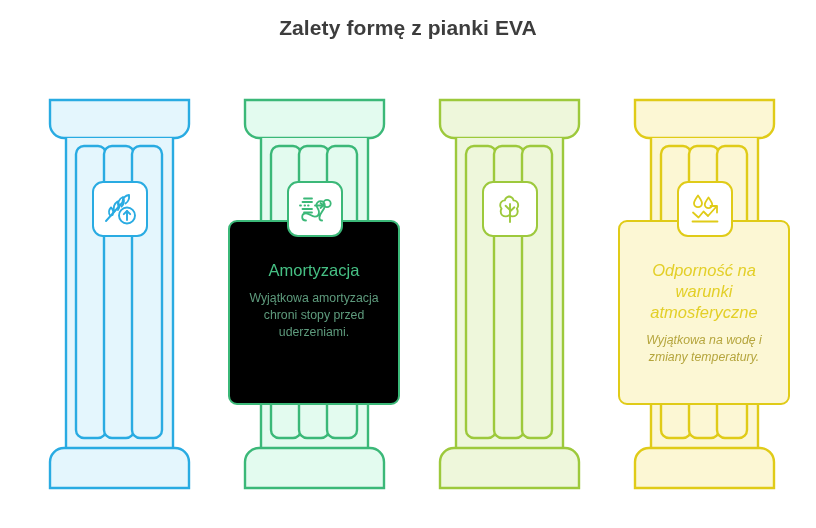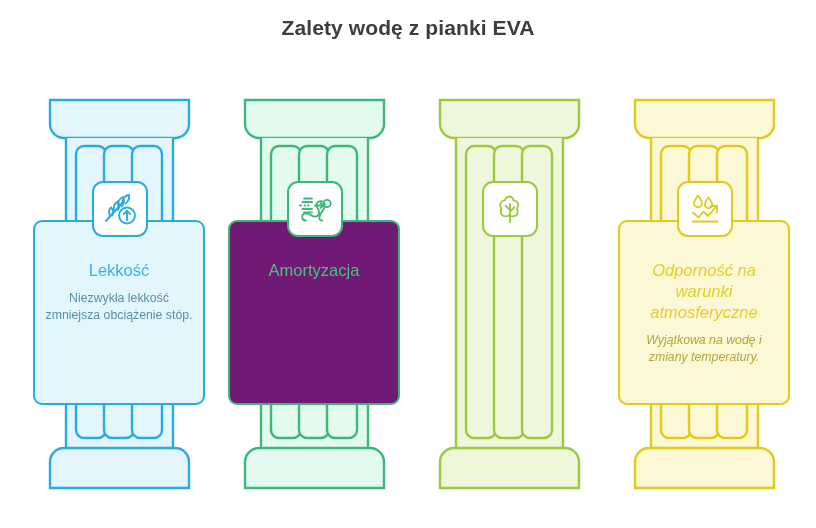--- a/index.html
+++ b/index.html
@@ -102,21 +102,21 @@
     margin: 0;
   }
 
   
   .theme-blue .card { background: #e4f6fd; border-color: #29abe2; }
   .theme-blue .icon-badge { border-color: #29abe2; }
   .theme-blue .card-title { color: #38b3e8; }
   .theme-blue .card-desc { color: #5a8fa8; }
 
   
-  .theme-green .card { background: #701a75; border-color: #3bb878; }
+  .theme-green .card { background: #000000; border-color: #3bb878; }
   .theme-green .icon-badge { border-color: #3bb878; }
   .theme-green .card-title { color: #46c084; }
   .theme-green .card-desc { color: #5e9b7d; }
 
   
   .theme-lime .card { background: #eef7db; border-color: #9dc93c; }
   .theme-lime .icon-badge { border-color: #9dc93c; }
   .theme-lime .card-title { color: #a4cc4b; }
   .theme-lime .card-desc { color: #8a9c5c; }
 
@@ -124,21 +124,21 @@
   .theme-yellow .card { background: #fcf7d4; border-color: #e0cb18; }
   .theme-yellow .icon-badge { border-color: #e0cb18; }
   .theme-yellow .card-title { color: #e3cf28; }
   .theme-yellow .card-desc { color: #b5a53d; }
 </style>
 </head>
 <body>
 
 <div id="infographic">
 
-  <div id="page-title">Zalety wodę z pianki EVA</div>
+  <div id="page-title">Zalety formę z pianki EVA</div>
 
   <div class="pillar-col col-0 theme-blue">
     <svg class="pillar-svg" viewBox="0 0 195 420">
       <g fill="#e4f6fd" stroke="#29abe2" stroke-width="2.4">
         <path d="M28 12 h139 v24 a14 14 0 0 1 -14 14 h-111 a14 14 0 0 1 -14 -14 z"></path>
         <rect x="44" y="50" width="107" height="310" fill="#e4f6fd" stroke="none"></rect>
         <line x1="44" y1="50" x2="44" y2="360" stroke="#29abe2"></line>
         <line x1="151" y1="50" x2="151" y2="360" stroke="#29abe2"></line>
         <path d="M62 58 h14 a8 8 0 0 1 8 8 v276 a8 8 0 0 1 -8 8 h-14 a8 8 0 0 1 -8 -8 v-276 a8 8 0 0 1 8 -8 z"></path>
         <path d="M90 58 h14 a8 8 0 0 1 8 8 v276 a8 8 0 0 1 -8 8 h-14 a8 8 0 0 1 -8 -8 v-276 a8 8 0 0 1 8 -8 z"></path>
@@ -153,24 +153,20 @@
         <path d="M13.5 21.5 c-2-4 0-8 3-10 c2 3 2.5 6 .5 8.5"></path>
         <path d="M17.5 16.5 c-1.5-4 1-8 4.5-9.5 c1.5 3.5 1 7-1.5 9.5"></path>
         <path d="M21.5 12 c0-4 3-6.5 6.5-7 c.5 3.5-.5 6.5-3.5 8.5"></path>
         <path d="M9.5 26 c-2.5-3-1.5-6.5 .5-8.5 c2 2 3 5 1.5 7.5"></path>
         <circle cx="26" cy="25.5" r="8"></circle>
         <path d="M26 30 v-9"></path>
         <path d="M22.8 24.2 L26 21 L29.2 24.2"></path>
       </svg>
     </div>
 
-    <div class="card">
-      <div class="card-title">Lekkość</div>
-      <div class="card-desc">Niezwykła lekkość zmniejsza obciążenie stóp.</div>
-    </div>
   </div>
 
   <div class="pillar-col col-1 theme-green">
     <svg class="pillar-svg" viewBox="0 0 195 420">
       <g fill="#e3fbef" stroke="#3bb878" stroke-width="2.4">
         <path d="M28 12 h139 v24 a14 14 0 0 1 -14 14 h-111 a14 14 0 0 1 -14 -14 z"></path>
         <rect x="44" y="50" width="107" height="310" fill="#e3fbef" stroke="none"></rect>
         <line x1="44" y1="50" x2="44" y2="360" stroke="#3bb878"></line>
         <line x1="151" y1="50" x2="151" y2="360" stroke="#3bb878"></line>
         <path d="M62 58 h14 a8 8 0 0 1 8 8 v276 a8 8 0 0 1 -8 8 h-14 a8 8 0 0 1 -8 -8 v-276 a8 8 0 0 1 8 -8 z"></path>
@@ -191,20 +187,21 @@
         <path d="M8 22.5 h8"></path>
         <path d="M19 15.5 h7.5"></path>
         <path d="M24.5 13 L27.2 15.5 L24.5 18"></path>
         <circle cx="31" cy="13.5" r="3.7"></circle>
         <path d="M10 30.5 c-2.2 0-3.8-1.6-3.8-3.6 c0-2 1.6-3.5 3.8-3.5 c3.5 0 5.5 3.3 8.8 3.3 c3 0 4.2-2.2 4.2-4.6 c0-3.4-2.6-4.6-2.6-7 c0-2.2 1.9-3.9 4.2-3.9 c2.4 0 4.2 1.8 4.2 4 c0 5.4-5.4 7.4-5.4 12.5 c0 1.7 1.1 2.8 2.7 2.8"></path>
       </svg>
     </div>
 
     <div class="card">
       <div class="card-title">Amortyzacja</div>
+      <div class="card-desc">Wyjątkowa amortyzacja chroni stopy przed uderzeniami.</div>
     </div>
   </div>
 
   <div class="pillar-col col-2 theme-lime">
     <svg class="pillar-svg" viewBox="0 0 195 420">
       <g fill="#eef7db" stroke="#9dc93c" stroke-width="2.4">
         <path d="M28 12 h139 v24 a14 14 0 0 1 -14 14 h-111 a14 14 0 0 1 -14 -14 z"></path>
         <rect x="44" y="50" width="107" height="310" fill="#eef7db" stroke="none"></rect>
         <line x1="44" y1="50" x2="44" y2="360" stroke="#9dc93c"></line>
         <line x1="151" y1="50" x2="151" y2="360" stroke="#9dc93c"></line>

